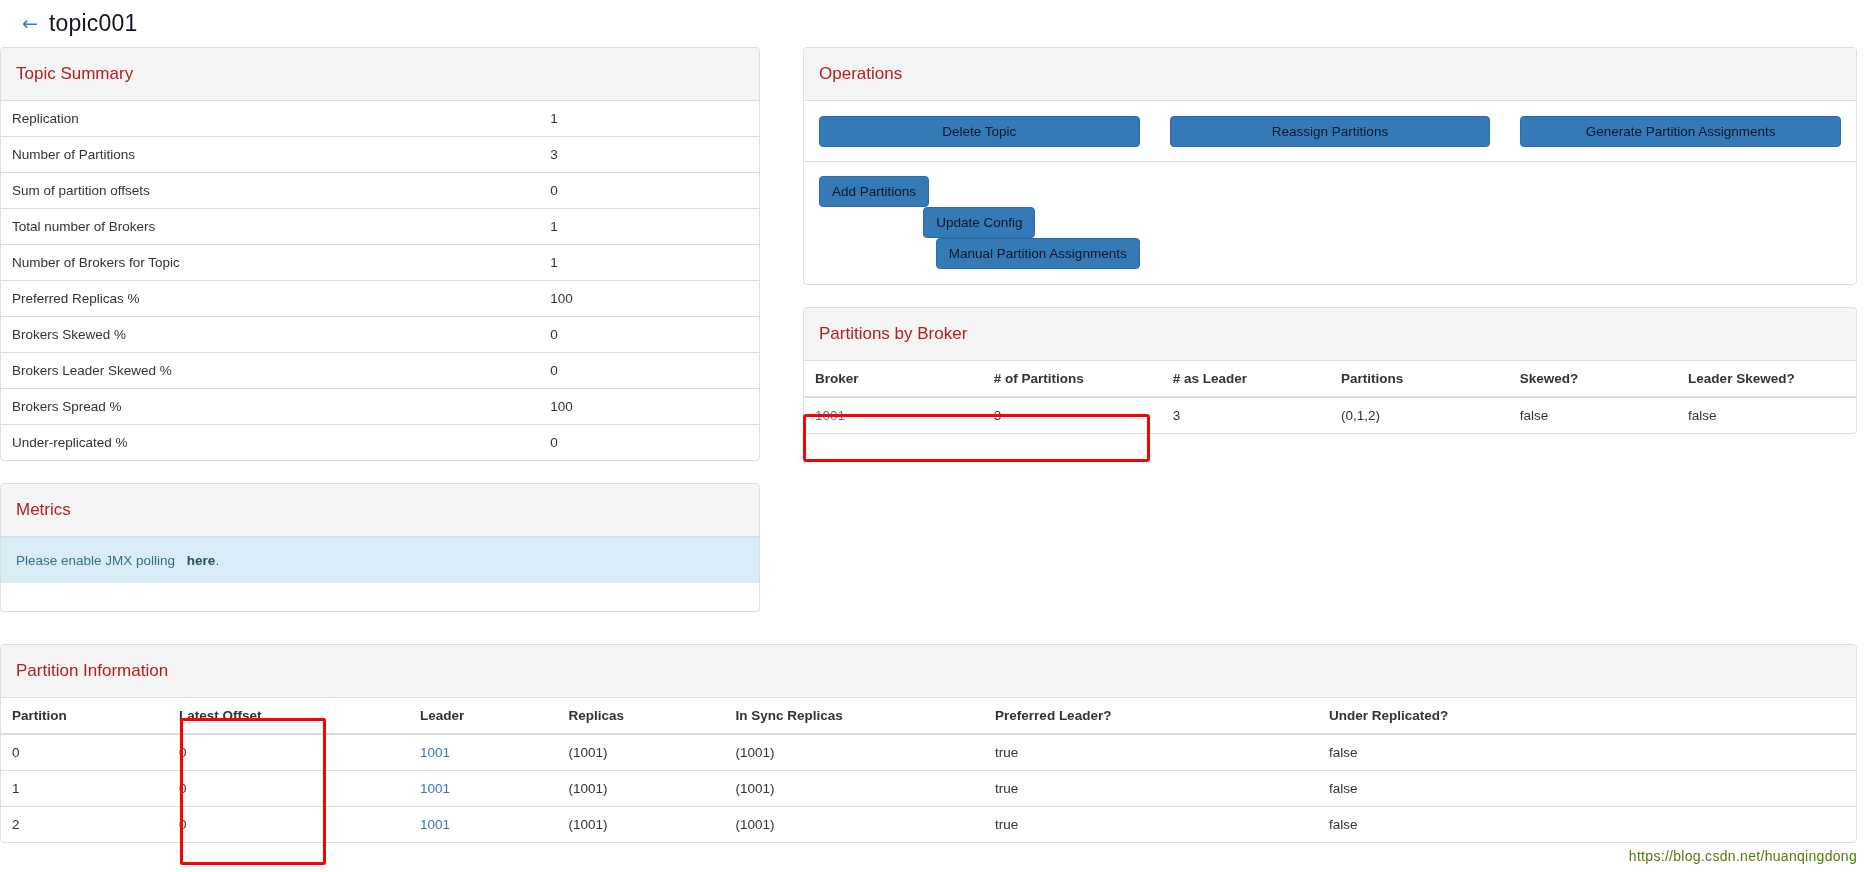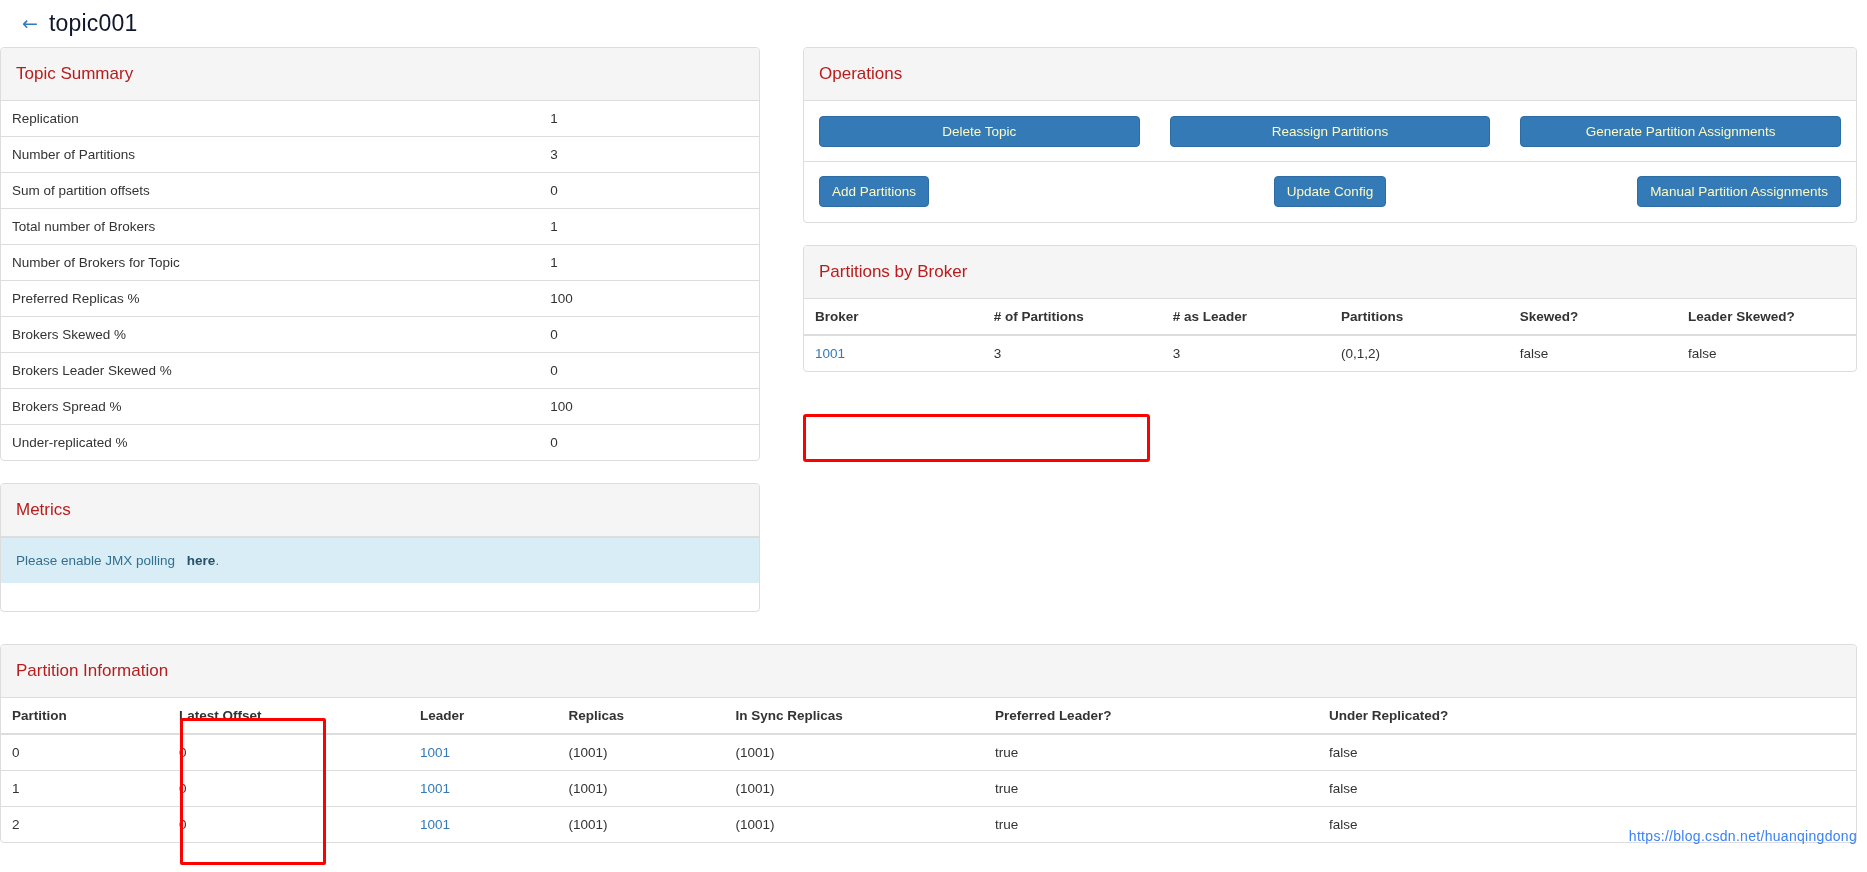--- a/index.html
+++ b/index.html
@@ -79,31 +79,31 @@
   th { font-weight: bold; border-top: none; border-bottom: 2px solid #dddddd; }
   .summary-table td:first-child { width: 71%; }
   .summary-table tr:first-child td { border-top: none; }
   .link { color: #337ab7; text-decoration: none; cursor: pointer; }
 
   
   .btn {
     display: inline-block;
     background: #337ab7;
     border: 1px solid #2e6da4;
-    color: #fef9c3;
+    color: #0f172a;
     font-size: 13.5px;
     padding: 7px 12px;
     border-radius: 4px;
     text-align: center;
     cursor: pointer;
     white-space: nowrap;
     font-family: "Liberation Sans", sans-serif;
   }
   .ops-row { display: flex; margin-bottom: 14px; }
-  .ops-row:last-child { margin-bottom: 0; }
+  .ops-row:last-child { margin-bottom: 0; flex-direction: column; }
   .ops-cell { width: 33.3333%; padding: 0 15px; }
   .ops-cell .btn.block { display: block; width: 100%; }
 
   
   .alert-info {
     background: #d9edf7;
     border: 1px solid #bce8f1;
     color: #31708f;
     padding: 15px;
     border-radius: 4px;
@@ -122,23 +122,23 @@
   .anno-offset {
     position: absolute;
     border: 3px solid #ff0000;
     border-radius: 2px;
     pointer-events: none;
   }
 
   .watermark {
     position: absolute;
     right: 10px;
-    bottom: 28px;
+    bottom: 8px;
     font-size: 14px;
-    color: #3b82f6;
+    color: #4d7c0f;
     letter-spacing: .3px;
     user-select: none;
   }
 
   .stage { position: relative; width: 1867px; height: 872px; }
 </style>
 </head>
 <body>
 
 <div class="stage">

